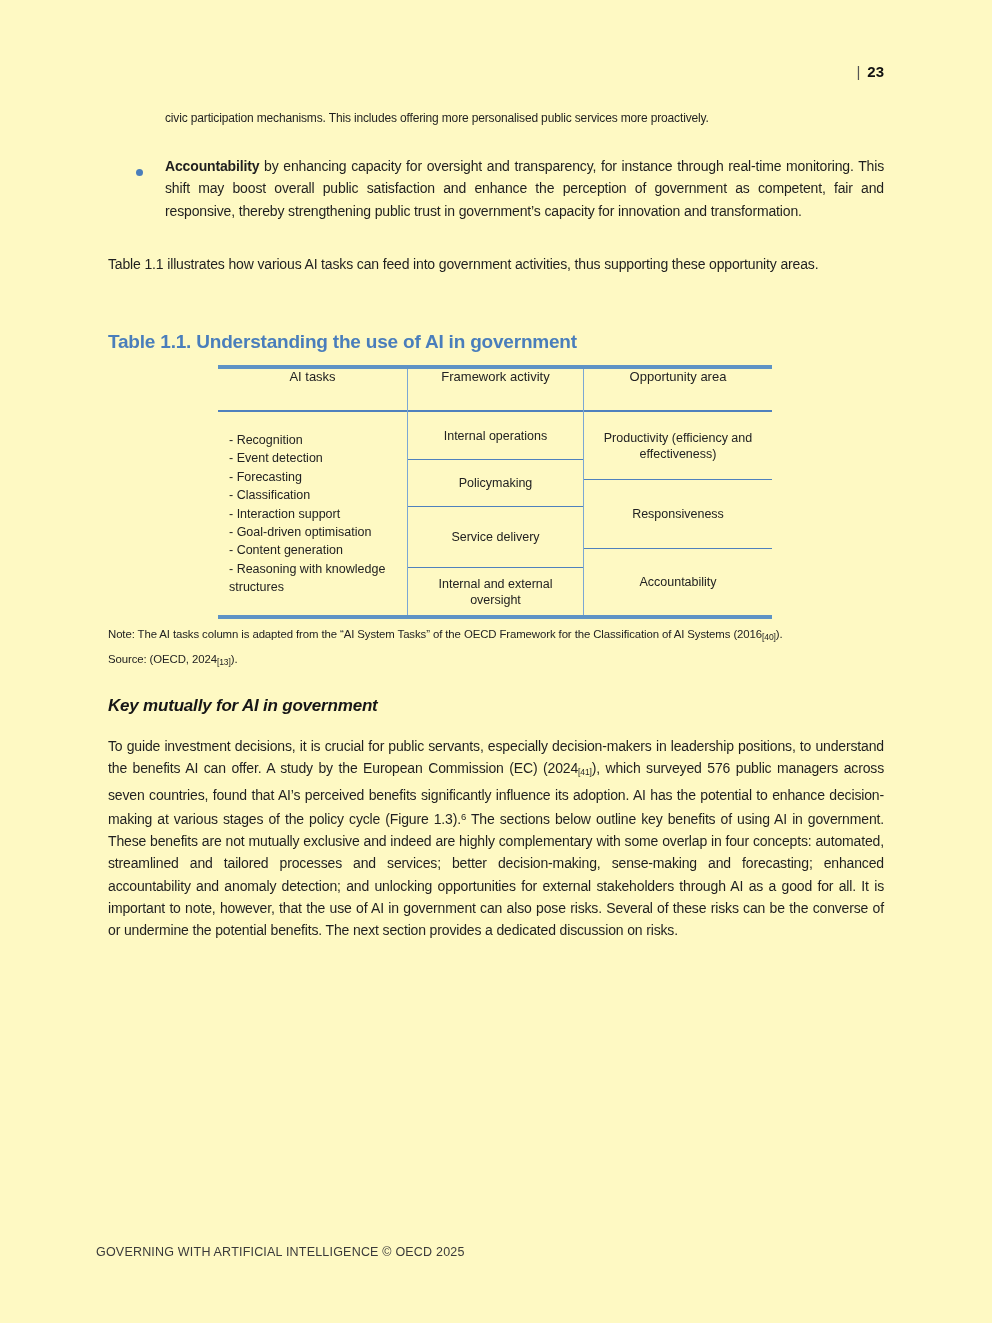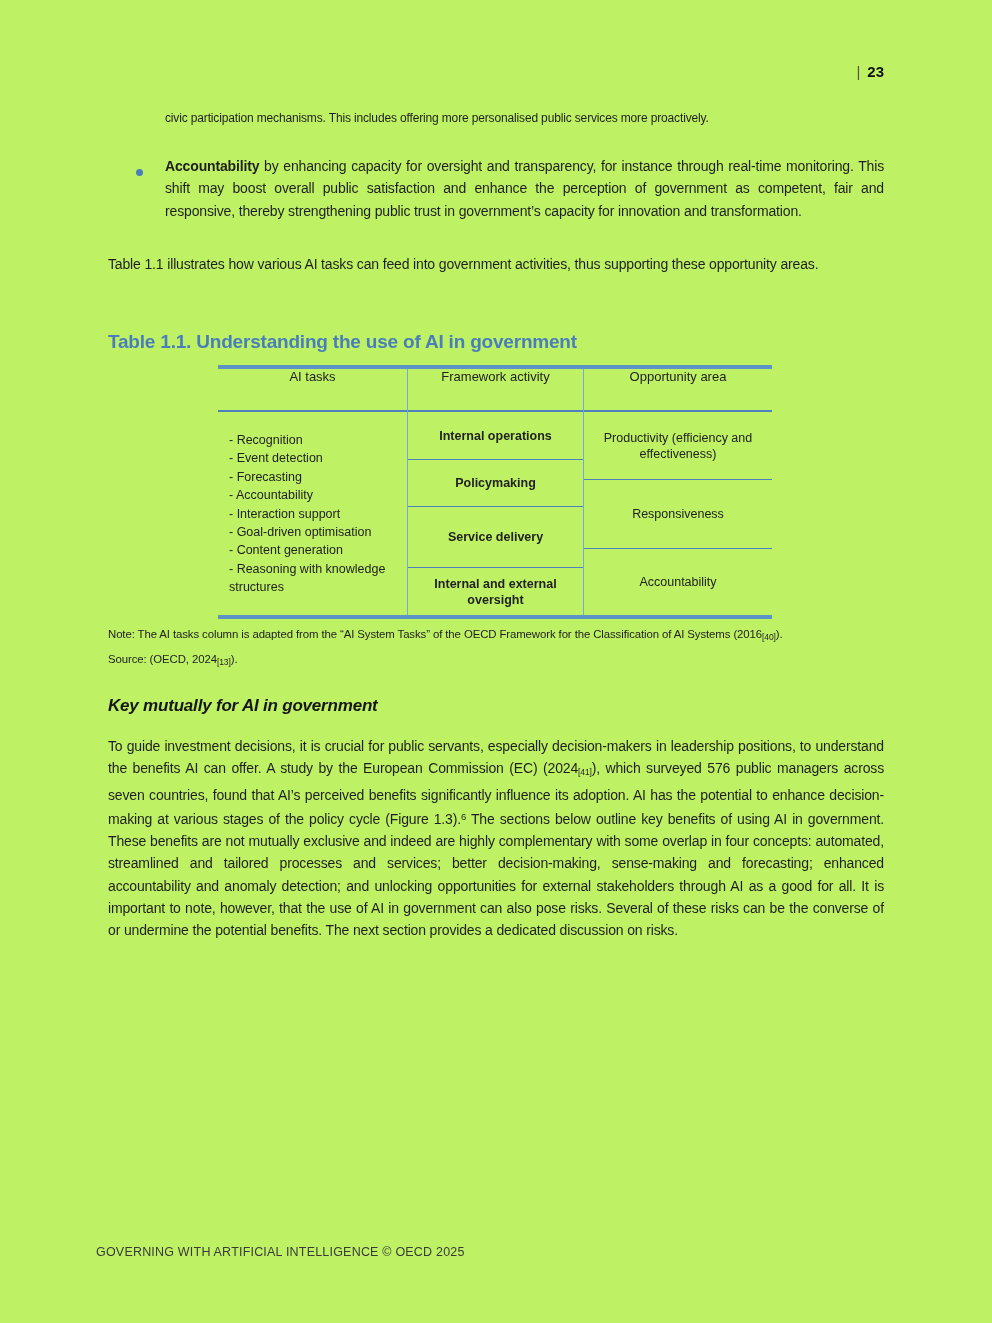--- a/index.html
+++ b/index.html
@@ -1,19 +1,19 @@
 <!DOCTYPE html>
 <html style="--accent_blue: #4a7ebb; --bar_blue: #5e93c5; --line_blue: #4f81bd; --vline_blue: #7ba7d4;"><head>
 <meta charset="utf-8">
 <style>
   * { margin:0; padding:0; box-sizing:border-box; }
   html,body { background:#e9e9e9; }
   .page {
     position:relative; width:992px; height:1323px; margin:0 auto;
-    background:#bef264; overflow:hidden;
+    background:#fef9c3; overflow:hidden;
     font-family:"Liberation Sans", sans-serif;
     color:#1f1f1f;
   }
   
   .pagenum { position:absolute; top:63px; left:0; width:884px; text-align:right;
     font-size:15px; }
   .pagenum .bar { color:#555; font-weight:400; margin-right:7px; }
   .pagenum .num { font-weight:700; color:#111; }
 
   
@@ -40,21 +40,21 @@
   .t-col { display:flex; flex-direction:column; }
   .t-col1 { flex:0 0 189px; }
   .t-col2 { flex:0 0 176px; border-left:1px solid var(--vline_blue,#7ba7d4); }
   .t-col3 { flex:0 0 189px; border-left:1px solid var(--vline_blue,#7ba7d4); }
   .t-header { height:43px; border-bottom:2px solid var(--line_blue,#4f81bd);
     text-align:center; font-size:13px; }
   .t-tasks-cell { height:203px; padding:19px 10px 0 11px; line-height:18.4px;
     text-align:left; }
   .t-cell { display:flex; align-items:center; justify-content:center;
     text-align:center; padding:2px 8px; line-height:16px; }
-  .t-col2 .t-cell { border-bottom:1px solid var(--line_blue,#4f81bd);font-weight:bold; }
+  .t-col2 .t-cell { border-bottom:1px solid var(--line_blue,#4f81bd); }
   .t-col2 .t-cell:last-child { border-bottom:none; }
   .t-col3 .t-cell { border-bottom:1px solid var(--line_blue,#4f81bd); }
   .t-col3 .t-cell:last-child { border-bottom:none; }
 
   
   .table-note { position:absolute; top:623px; left:108px; width:790px;
     font-size:11.4px; line-height:22px; color:#222; letter-spacing:-0.1px; }
   .table-note .ref { font-size:8.5px; vertical-align:-2px; }
 
   
@@ -85,21 +85,21 @@
 
   <div class="table-title">Table 1.1. Understanding the use of AI in government</div>
 
   <div class="ai-table">
     <div class="t-col t-col1">
       <div class="t-header">AI tasks</div>
       <div class="t-tasks-cell">
         <div>- Recognition</div>
         <div>- Event detection</div>
         <div>- Forecasting</div>
-        <div>- Accountability</div>
+        <div>- Classification</div>
         <div>- Interaction support</div>
         <div>- Goal-driven optimisation</div>
         <div>- Content generation</div>
         <div>- Reasoning with knowledge structures</div>
       </div>
     </div>
     <div class="t-col t-col2">
       <div class="t-header">Framework activity</div>
       <div class="t-cell" style="height:48px">Internal operations</div>
       <div class="t-cell" style="height:47px">Policymaking</div>

